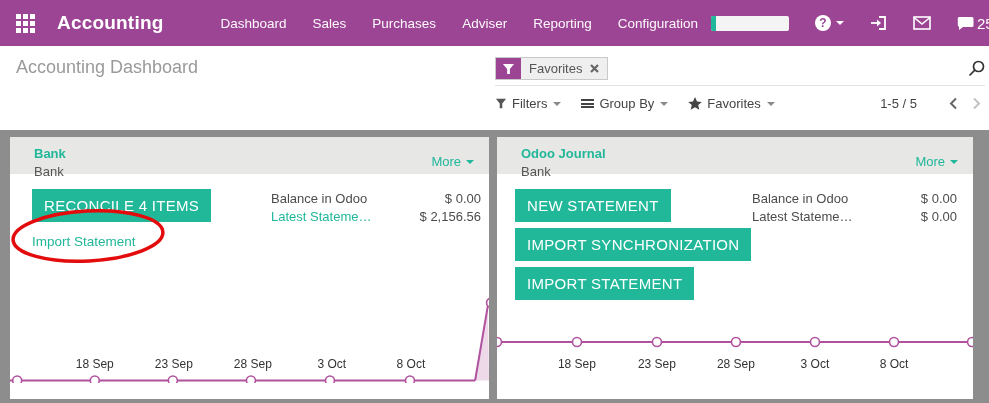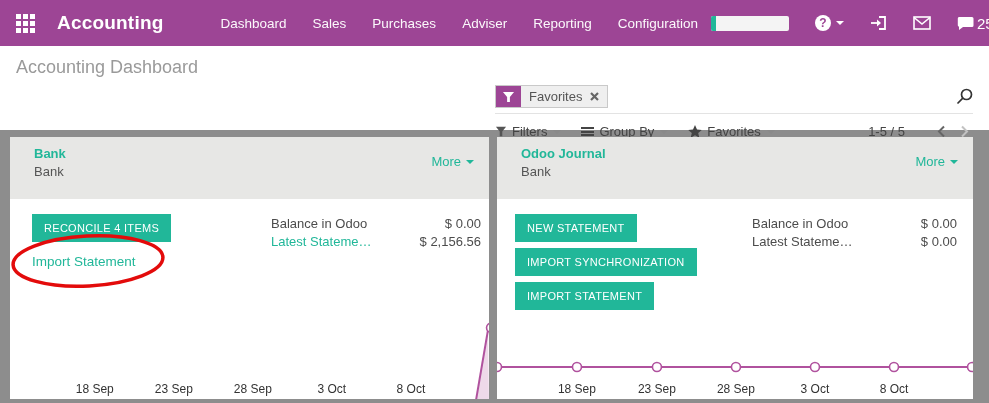--- a/index.html
+++ b/index.html
@@ -26,21 +26,21 @@
   .caret-down { width:0; height:0; border-left:4px solid transparent;
     border-right:4px solid transparent; border-top:4px solid #fff; margin-left:5px; }
   .nav-svg { display:block; margin-right:26px; cursor:pointer; }
   .chat-wrap { display:flex; align-items:center; cursor:pointer; }
   .chat-count { font-size:15px; margin-left:3px; }
 
   
   .control-panel { height:84px; background:#fff; display:flex; }
   .cp-left { flex:1; }
   .page-title { font-size:18px; font-weight:400; color:#9a9a9a; margin:11px 0 0 16px; }
-  .cp-right { width:494px; padding:11px 16px 0 0;margin-top:28px; }
+  .cp-right { width:494px; padding:11px 4px 0 0; }
   .searchview { display:flex; align-items:center; border-bottom:1px solid #e3e3e3;
     padding-bottom:5px; }
   .facet { display:flex; align-items:stretch; border:1px solid #c9c9c9; height:23px; }
   .facet-icon { width:25px; background:#9d4595; display:flex; align-items:center;
     justify-content:center; }
   .facet-label { background:#efefef; display:flex; align-items:center; padding:0 8px;
     font-size:13px; color:#555; }
   .facet-x { margin-left:8px; cursor:pointer; display:flex; align-items:center; }
   .search-input { border:none; outline:none; flex:1; font-size:13px; color:#444;
     margin-left:8px; font-family:"Liberation Sans", sans-serif; }
@@ -56,32 +56,32 @@
   .groupby-icon i { height:2px; background:#444; display:block; }
   .pager { margin-left:auto; display:flex; align-items:center; padding-right:4px; }
   .pager-range { margin-right:18px; color:#444; }
   .pager-btn { cursor:pointer; display:block; margin-left:14px; }
 
   
   .content { height:273px; background:#8d8d8d; display:flex; padding:7px 16px 4px 10px; }
   .card { background:#fff; height:262px; position:relative; overflow:hidden; }
   .card.left { width:479px; margin-right:8px; }
   .card.right { width:476px; }
-  .card-header { height:62px; background:#e7e7e5; padding:9px 16px 10px 24px; position:relative; }
+  .card-header { height:37px; background:#e7e7e5; padding:9px 16px 10px 24px; position:relative; }
   .card-title { color:#21b799; font-weight:bold; font-size:13px; }
   .card-subtitle { color:#555; font-size:13px; margin-top:3px; }
   .more-link { position:absolute; right:15px; top:17px; color:#21b799; font-size:13px;
     cursor:pointer; display:flex; align-items:center; }
   .more-link .caret-t { width:0; height:0; border-left:4px solid transparent;
     border-right:4px solid transparent; border-top:4px solid #21b799; margin-left:5px; }
   .card-body { position:relative; height:209px; }
   .action-col { position:absolute; top:15px; left:22px; display:flex;
     flex-direction:column; align-items:flex-start; }
   .card.right .action-col { left:18px; }
-  .btn-teal { background:#21b799; color:#fff; border:none; font-size:11px;
+  .btn-teal { background:#21b799; color:#fff; border:none; font-size:15px;
     padding:8px 12px; letter-spacing:.3px; cursor:pointer; margin-bottom:6px;
     font-family:"Liberation Sans", sans-serif; white-space:nowrap; }
   .link-teal { color:#21b799; font-size:13.5px; margin-top:6px; cursor:pointer;
     text-decoration:none; }
   .stats { position:absolute; top:16px; font-size:13px; }
   .card.left .stats { left:261px; right:8px; }
   .card.right .stats { left:255px; right:16px; }
   .stat-row { display:flex; justify-content:space-between; line-height:18px; }
   .stat-label { color:#4c4c4c; }
   .stat-label.link { color:#21b799; cursor:pointer; }

